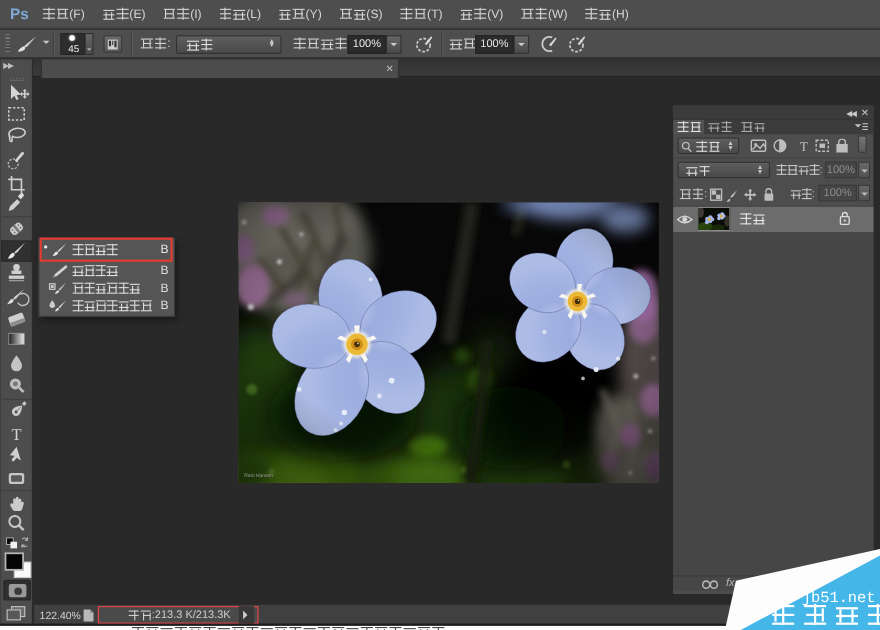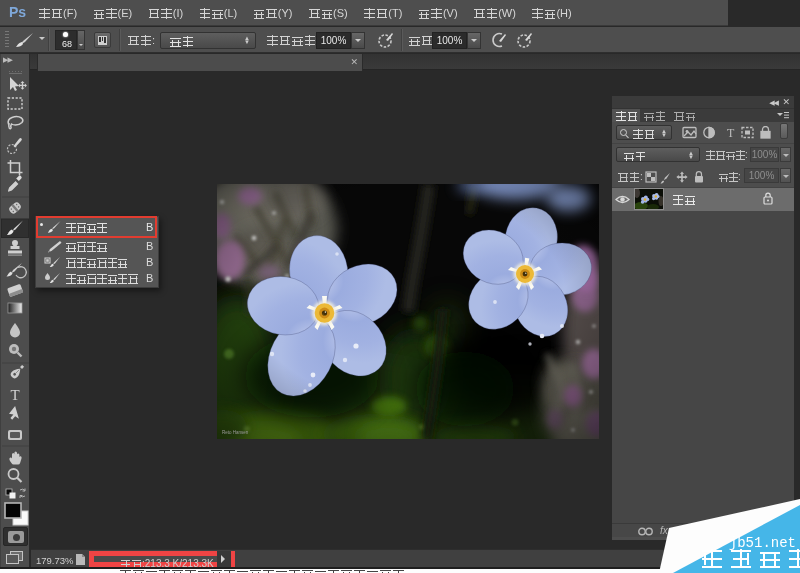--- a/index.html
+++ b/index.html
@@ -22,21 +22,21 @@
  linear-gradient(currentColor,currentColor) 0 6px/100% 1.2px no-repeat,
  linear-gradient(currentColor,currentColor) 2px 3.8px/1.1px 6.5px no-repeat,
  linear-gradient(currentColor,currentColor) 7.5px 3.8px/1.1px 6.5px no-repeat,
  linear-gradient(currentColor,currentColor) 0 9.5px/100% 1.2px no-repeat;}
 .sep-v{width:1px;background:#404040;box-shadow:1px 0 0 #5a5a5a}
 .dd{background:linear-gradient(#5e5e5e,#494949);border:1px solid #323232;border-radius:2px}
 .updn{color:#ccc;font-size:6px;line-height:4px;letter-spacing:0}
 </style></head>
 <body>
 
-<div class="ab" style="left:0;top:0;width:728px;height:26px;background:#4e4e4e;border-bottom:1px solid #3a3a3a">
+<div class="ab" style="left:0;top:0;width:800px;height:26px;background:#4e4e4e;border-bottom:1px solid #3a3a3a">
  <div class="ab" style="left:9px;top:4px;font-weight:bold;font-size:14px;color:#7fa8d9">Ps</div>
  <div class="ab" style="left:38px;top:7px;color:#d6d6d6;font-size:11px;white-space:nowrap">
   <span class="mi"><span class="k"></span><span class="k b"></span>(F)</span>
   <span class="mi"><span class="k c"></span><span class="k"></span>(E)</span>
   <span class="mi"><span class="k b"></span><span class="k"></span>(I)</span>
   <span class="mi"><span class="k"></span><span class="k c"></span>(L)</span>
   <span class="mi"><span class="k c"></span><span class="k b"></span>(Y)</span>
   <span class="mi"><span class="k b"></span><span class="k c"></span>(S)</span>
   <span class="mi"><span class="k"></span><span class="k b"></span>(T)</span>
   <span class="mi"><span class="k c"></span><span class="k"></span>(V)</span>
@@ -51,21 +51,21 @@
 
  <svg class="ab" style="left:13px;top:3px" width="24" height="20" viewBox="0 0 24 20">
   <path d="M20 3 L10 11 L7 15 L12 12 Z" fill="#cfcfcf"></path>
   <path d="M9 12 C5 13 4 16 3 17 C6 17 9 16 10 14 Z" fill="#e2e2e2"></path>
  </svg>
  <div class="ab" style="left:39px;top:10px;border:3.5px solid transparent;border-top-color:#c9c9c9"></div>
  <div class="ab sep-v" style="left:48px;top:2px;height:22px"></div>
 
  <div class="ab" style="left:55px;top:3px;width:22px;height:20px;background:#2d2d2d;border:1px solid #252525">
   <div class="ab" style="left:7px;top:1px;width:5px;height:5px;border-radius:50%;background:#fff;box-shadow:0 0 2px #fff"></div>
-  <div class="ab" style="left:0;top:8px;width:22px;text-align:center;color:#eee;font-size:9px">68</div>
+  <div class="ab" style="left:0;top:8px;width:22px;text-align:center;color:#eee;font-size:9px">45</div>
  </div>
  <div class="ab" style="left:77px;top:3px;width:8px;height:20px;background:linear-gradient(#666,#4a4a4a);border:1px solid #333">
   <div class="ab" style="left:1px;top:13px;border:2.5px solid transparent;border-top-color:#ccc"></div>
  </div>
 
  <div class="ab" style="left:94px;top:5px;width:17px;height:16px;background:linear-gradient(#6a6a6a,#555);border:1px solid #3a3a3a;border-radius:2px">
   <div class="ab" style="left:3px;top:3px;width:9px;height:9px;background:#cfcfcf"></div>
   <div class="ab" style="left:4px;top:4px;width:2px;height:5px;background:#333"></div>
   <div class="ab" style="left:7px;top:4px;width:1px;height:4px;background:#333"></div>
   <div class="ab" style="left:9px;top:4px;width:2px;height:6px;background:#333"></div>
@@ -520,26 +520,26 @@
    <g fill="none" stroke="#b5b5b5" stroke-width="1.4">
     <circle cx="6" cy="4.5" r="3.2"></circle>
           <circle cx="13" cy="4.5" r="3.2"></circle>
    </g>
   </svg>
   <span class="ab" style="left:48px;top:1px;color:#b5b5b5;font-size:10px;font-style:italic">fx</span>
  </div>
 </div>
 
 <div class="ab" style="left:31px;top:549px;width:769px;height:18px;background:#404040;border-top:1px solid #2d2d2d">
- <span class="ab" style="left:5px;top:5px;color:#d0d0d0;font-size:9.5px">179.73%</span>
+ <span class="ab" style="left:5px;top:5px;color:#d0d0d0;font-size:9.5px">122.40%</span>
  <svg class="ab" style="left:44px;top:3px" width="11" height="13" viewBox="0 0 11 13">
   <path d="M1 1 h6 l3 3 v8 h-9 Z" fill="#b8b8b8"></path>
       <path d="M7 1 l3 3 h-3 Z" fill="#888"></path>
  </svg>
- <div class="ab" style="left:58px;top:1px;width:146px;height:16px;background:#4a4a4a;border:5px solid #ef4444">
+ <div class="ab" style="left:58px;top:1px;width:146px;height:16px;background:#4a4a4a;border:1px solid #ef4444">
   <span class="ab" style="left:26px;top:2px;color:#cfcfcf;font-size:10px;white-space:nowrap"><span class="k" style="width:9px;height:9px"></span><span class="k b" style="width:9px;height:9px"></span>:213.3 K/213.3K</span>
  </div>
  <div class="ab" style="left:186px;top:1px;width:14px;height:16px;background:#383838">
   <div class="ab" style="left:4px;top:4px;border:4px solid transparent;border-left-color:#cfcfcf;border-right-width:0"></div>
  </div>
 </div>
 
 <div class="ab" style="left:0;top:567px;width:800px;height:2px;background:#1e1e1e"></div>
 <div class="ab" style="left:0;top:569px;width:800px;height:4px;background:#fdfdfd;overflow:hidden">
  <div style="position:absolute;left:119px;top:0px;color:#454545;font-size:12px;white-space:nowrap;letter-spacing:2.5px"><span class="k" style="width:11px;height:12px"></span><span class="k b" style="width:11px;height:12px"></span><span class="k c" style="width:11px;height:12px"></span><span class="k" style="width:11px;height:12px"></span><span class="k b" style="width:11px;height:12px"></span><span class="k" style="width:11px;height:12px"></span><span class="k c" style="width:11px;height:12px"></span><span class="k b" style="width:11px;height:12px"></span><span class="k" style="width:11px;height:12px"></span><span class="k c" style="width:11px;height:12px"></span><span class="k b" style="width:11px;height:12px"></span><span class="k" style="width:11px;height:12px"></span><span class="k c" style="width:11px;height:12px"></span><span class="k" style="width:11px;height:12px"></span><span class="k b" style="width:11px;height:12px"></span><span class="k c" style="width:11px;height:12px"></span><span class="k" style="width:11px;height:12px"></span><span class="k b" style="width:11px;height:12px"></span><span class="k" style="width:11px;height:12px"></span><span class="k c" style="width:11px;height:12px"></span><span class="k b" style="width:11px;height:12px"></span><span class="k" style="width:11px;height:12px"></span></div>

